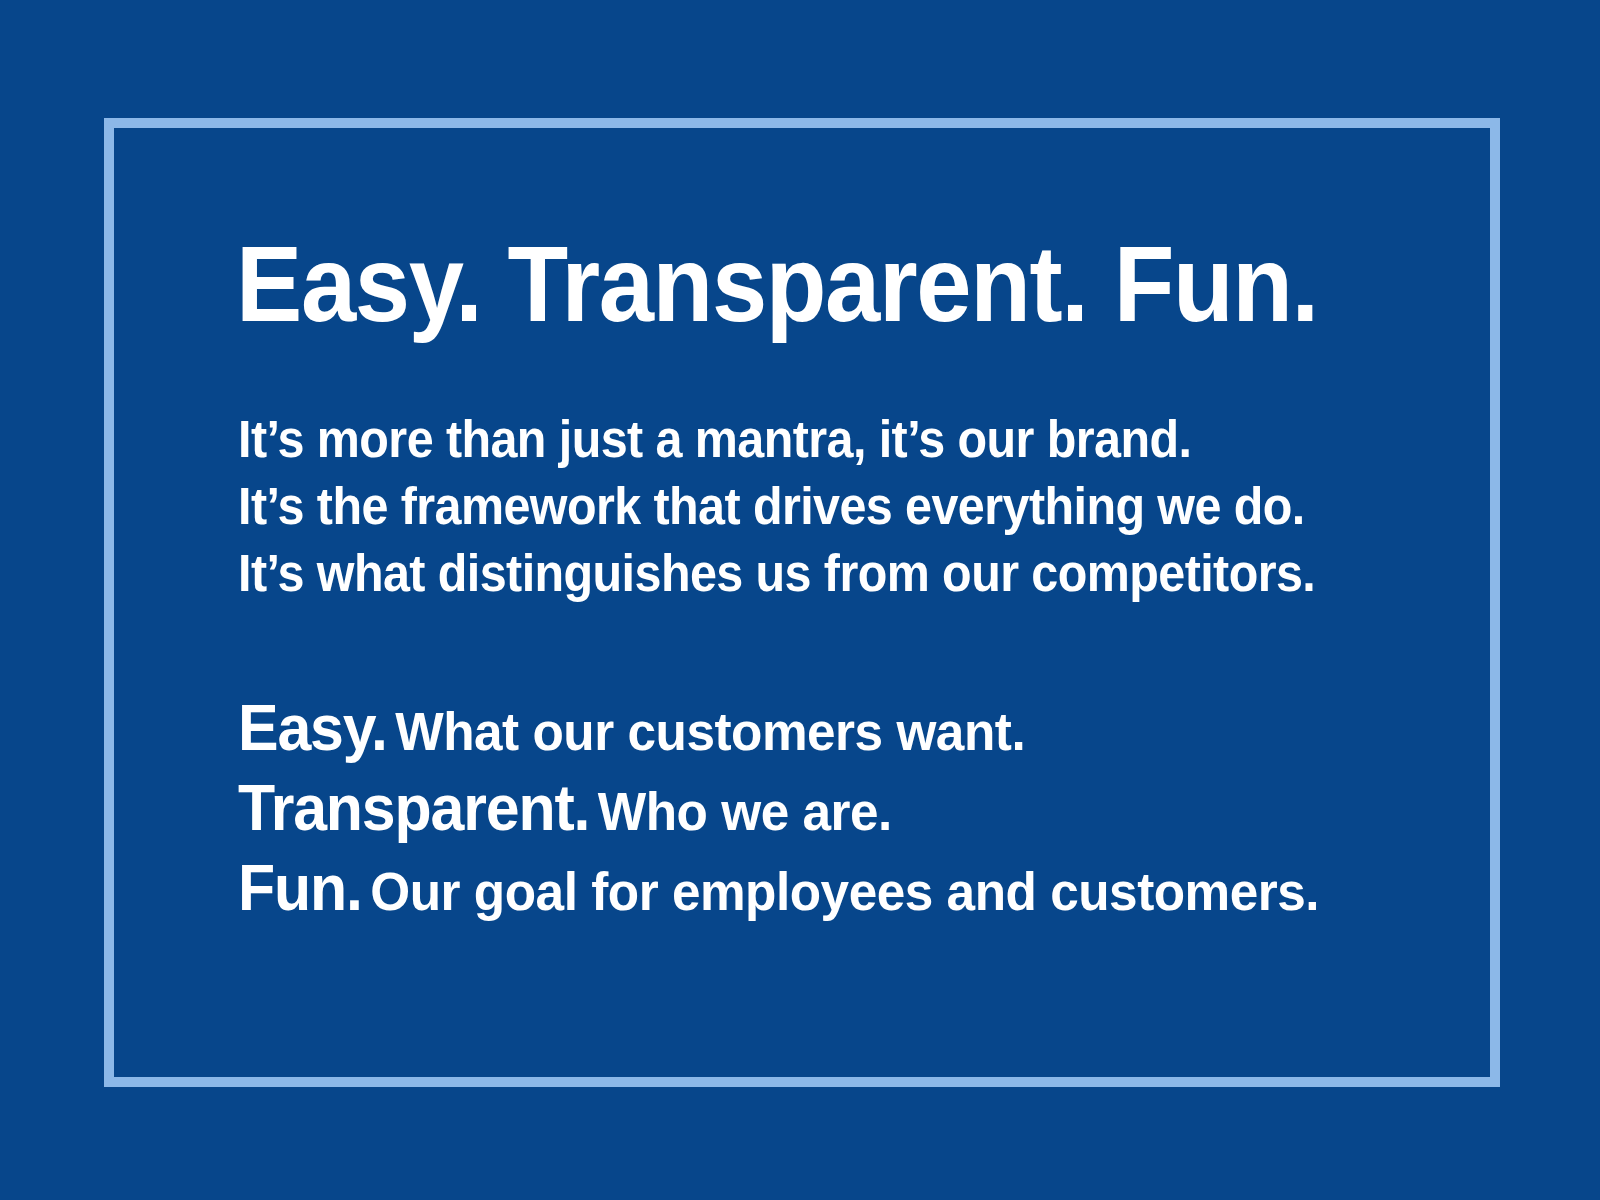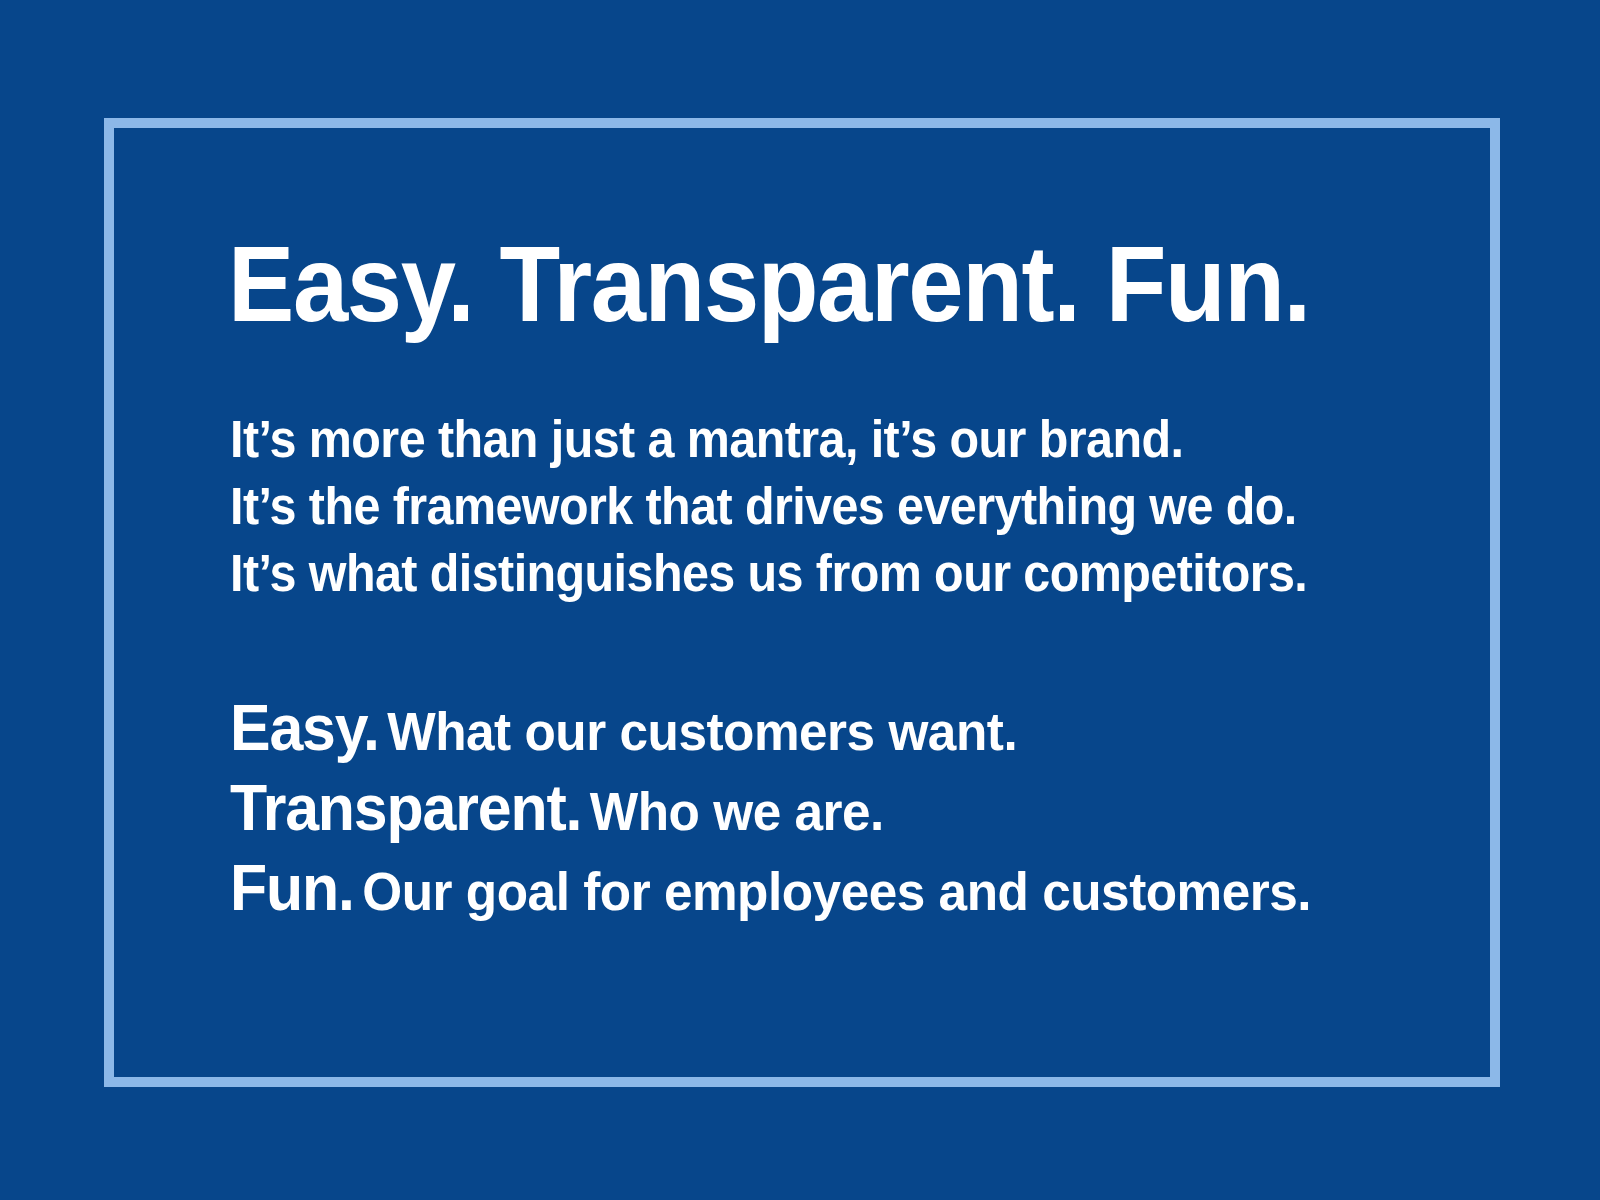--- a/index.html
+++ b/index.html
@@ -29,21 +29,21 @@
     top: 118px;
     width: 1396px;
     height: 969px;
     border: 10px solid #8cb8e8;
     box-sizing: border-box;
     pointer-events: none;
   }
 
   .content {
     position: absolute;
-    left: 228px;
+    left: 236px;
     top: 118px;
     width: 1180px;
     height: 699px;
     box-sizing: border-box;
   }
 
   
   .headline {
     position: absolute;
     top: 112px;

